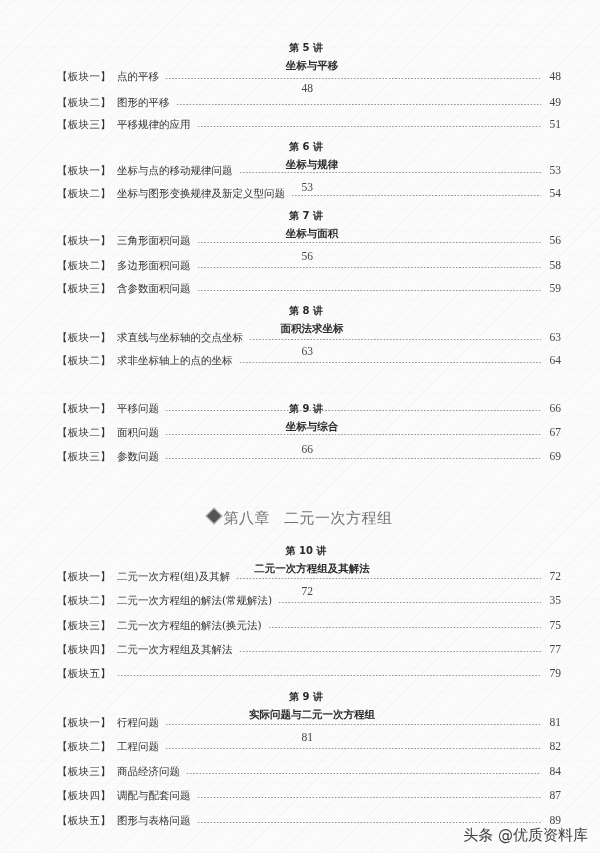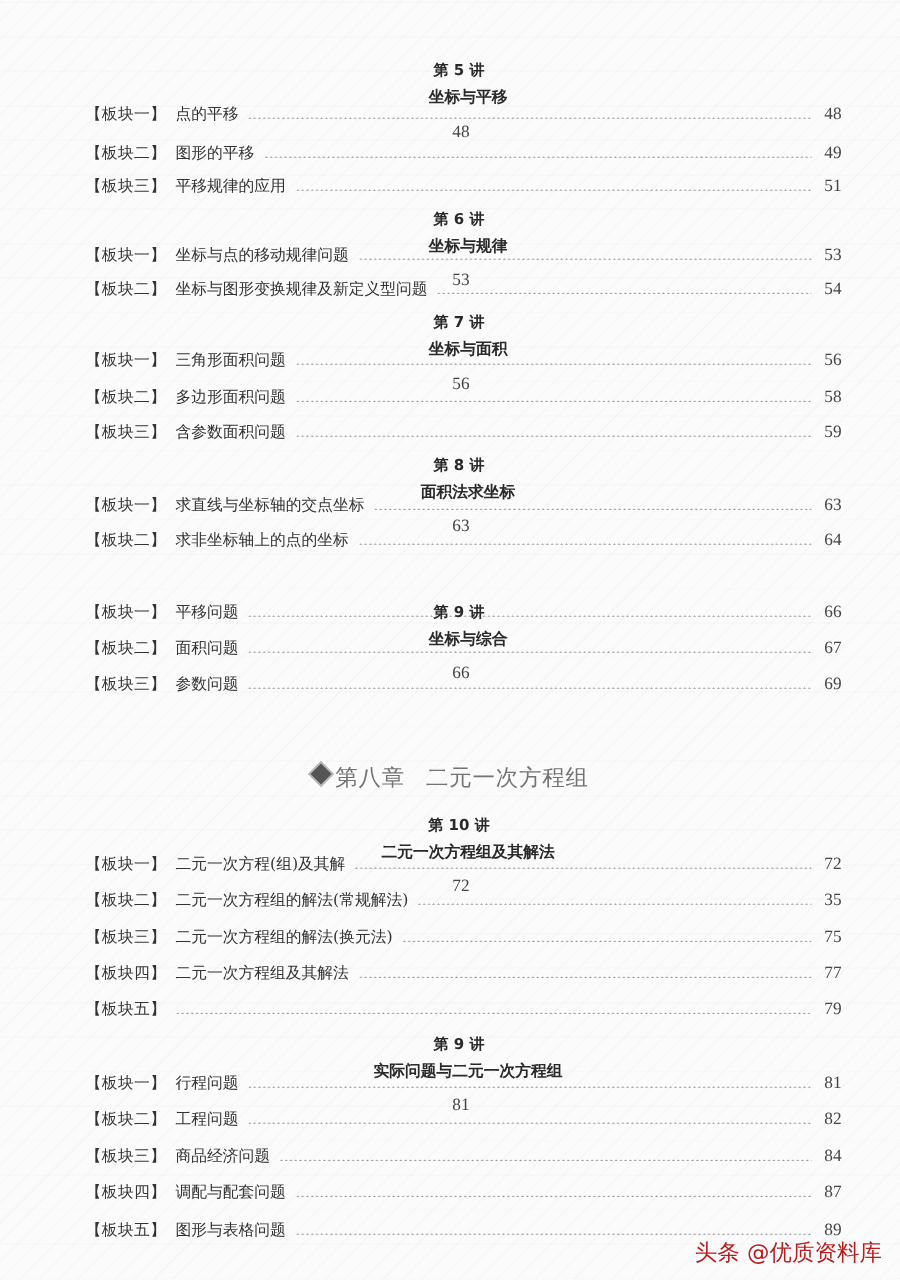--- a/index.html
+++ b/index.html
@@ -36,21 +36,21 @@
   .chapter {
     position:absolute; left:0; width:600px; top:509px; height:22px;
     text-align:center; font-family:"DejaVu Sans","Liberation Sans",sans-serif;
     font-size:15px; color:#737373; letter-spacing:0.5px;
   }
   .chapter .icon { display:inline-block; width:10px; height:10px; transform:rotate(45deg);
     background:#555; border:1px solid #bbb; margin-right:4px; vertical-align:1px; }
   .chapter .gap { display:inline-block; width:14px; }
   .watermark {
     position:absolute; right:12px; top:826px;
-    font-family:"DejaVu Sans","Liberation Sans",sans-serif; font-size:15px; color:#b91c1c;
+    font-family:"DejaVu Sans","Liberation Sans",sans-serif; font-size:15px; color:#404040;
     text-shadow:0 0 2px #fff, 0 0 3px #fff;
   }
 </style>
 </head>
 <body>
 
 <div class="bg"></div>
 
 <div class="toc" id="toc">
     <div class="row lecture" style="top: 39px;">

